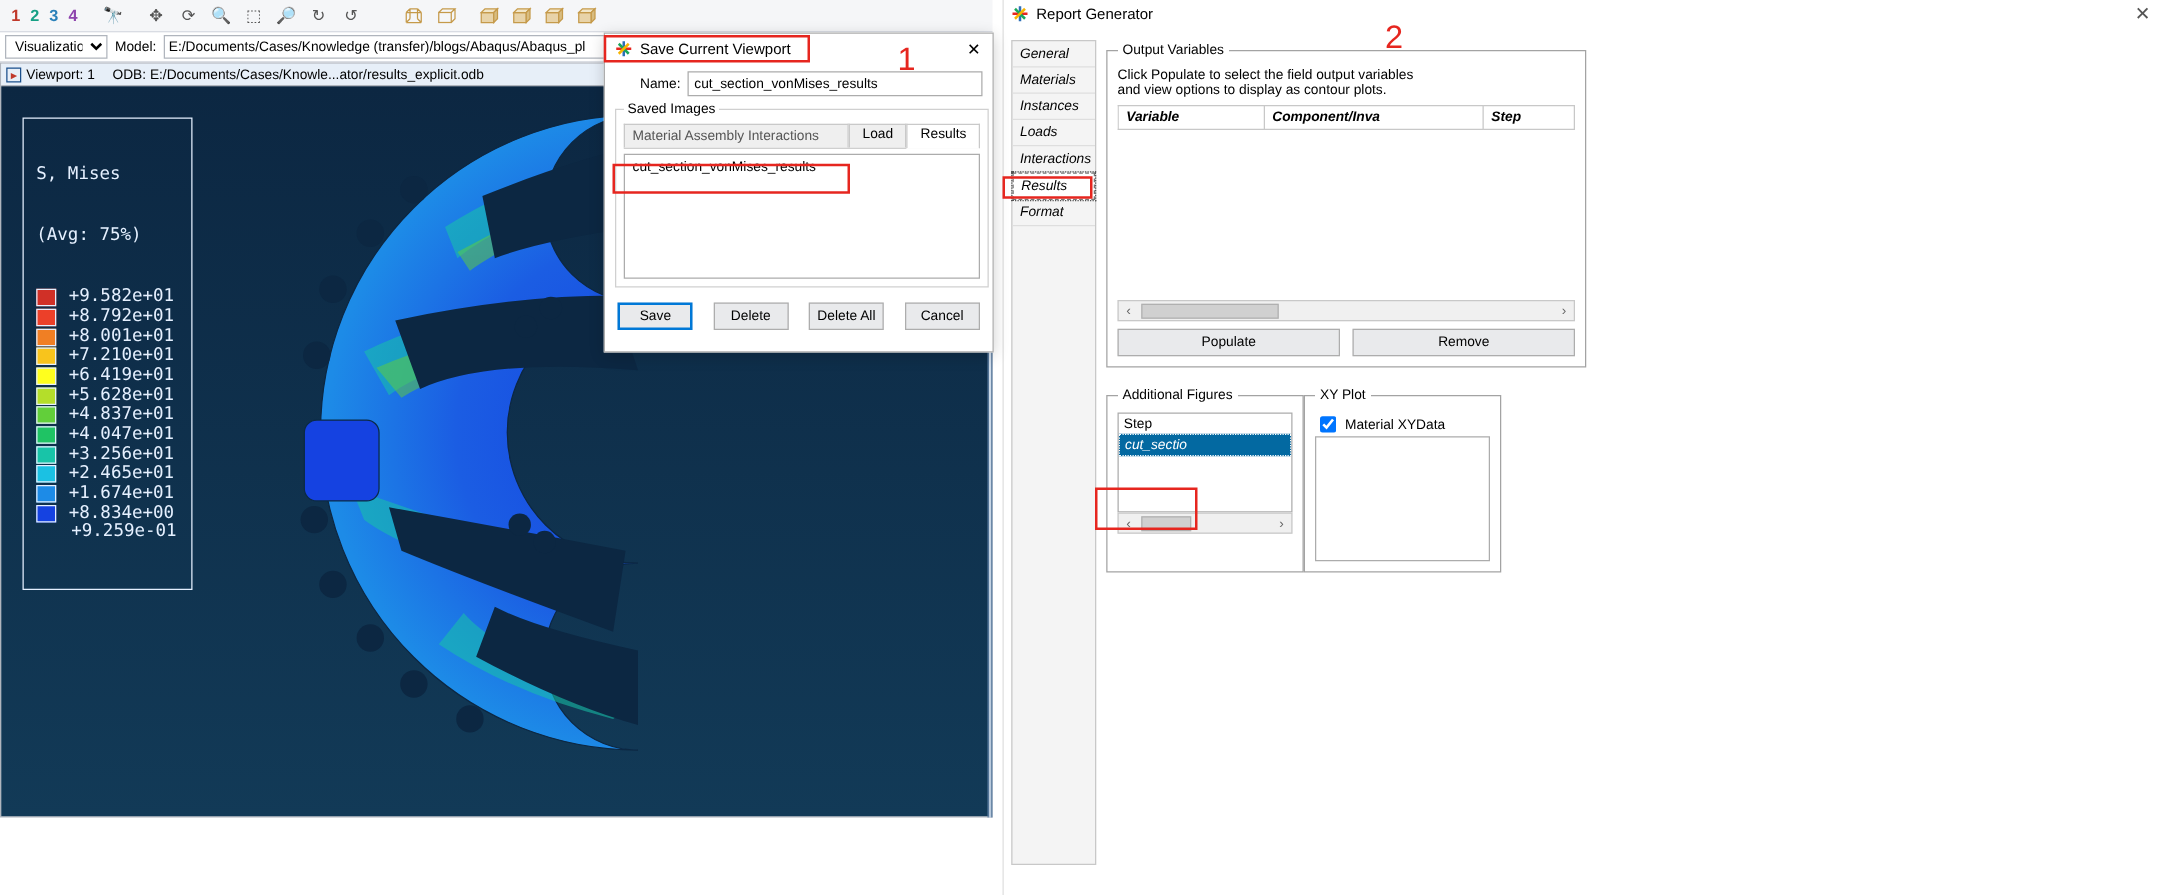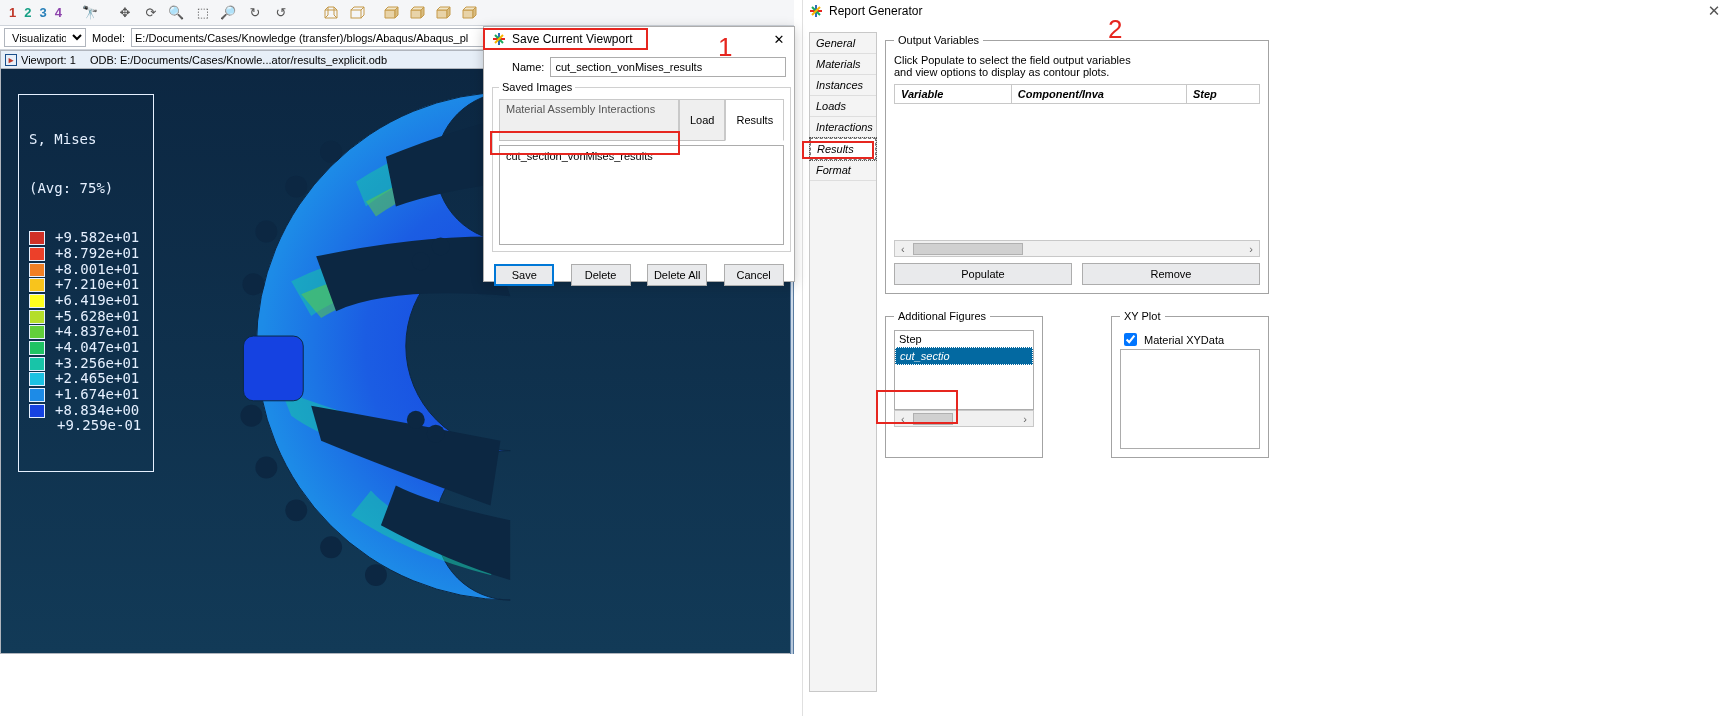--- a/index.html
+++ b/index.html
@@ -168,21 +168,21 @@
     margin: 0; padding: 6px;
     font-size: 11px;
   }
   fieldset.group legend { font-size: 11px; padding: 0 3px; }
   .tabs {
     display: flex;
     border-bottom: 1px solid #c0c0c0;
     margin-bottom: 4px;
   }
   .tabs .tab {
-    padding: 14px 10px;
+    padding: 1px 10px;
     border: 1px solid #c9c9c9;
     border-bottom: none;
     background: #efefef;
     margin-right: 0;
     font-size: 11px;
     white-space: nowrap;
   }
   .tabs .tab.active {
     background: #fff;
     border-bottom: 1px solid #fff;
@@ -329,21 +329,21 @@
     justify-content:space-between;
     font-size:11px;
   }
   .hscroll .arrow { padding:0 6px; color:#666; cursor:pointer; }
   .hscroll .thumb { flex:0 0 110px; height:12px; background:#d0d0d0; border:1px solid #b0b0b0; margin-left:2px; }
   .hscroll .track { flex:1; }
 
   .btn-row { display:flex; gap:10px; margin-top:6px; }
   .btn-row .btn { flex:1; height:22px; }
 
-  .af-row { display:flex; gap:27px;justify-content:space-between; }
+  .af-row { display:flex; gap:0; }
   .af-list {
     border:1px solid #acacac;
     width: 140px; height: 80px;
     font-size:11px;
     overflow:auto;
   }
   .af-item { padding:2px 4px; }
   .af-item.sel { background:#0369a1; color:#fff; border:1px dotted #fff;font-style:italic; }
 
   .xy-box {

